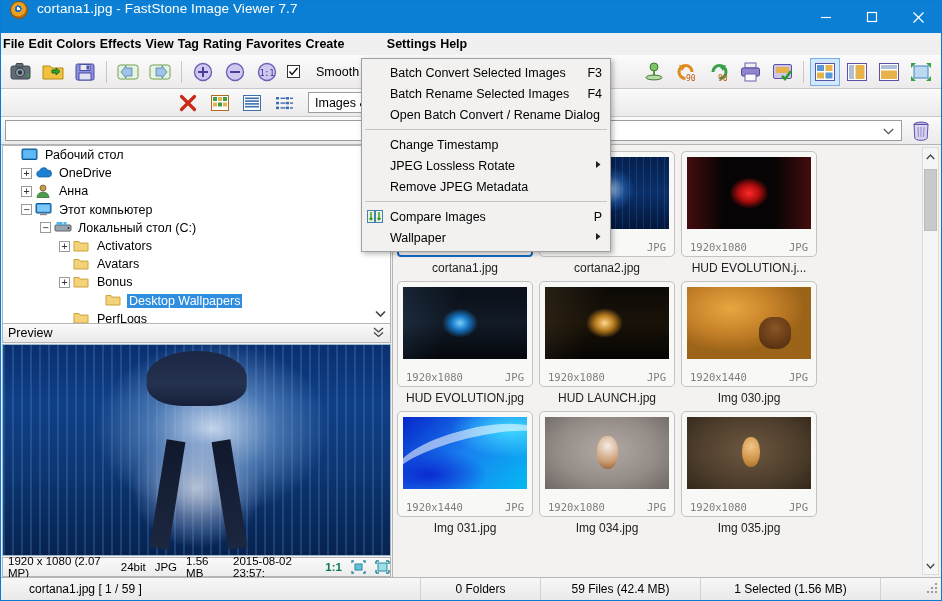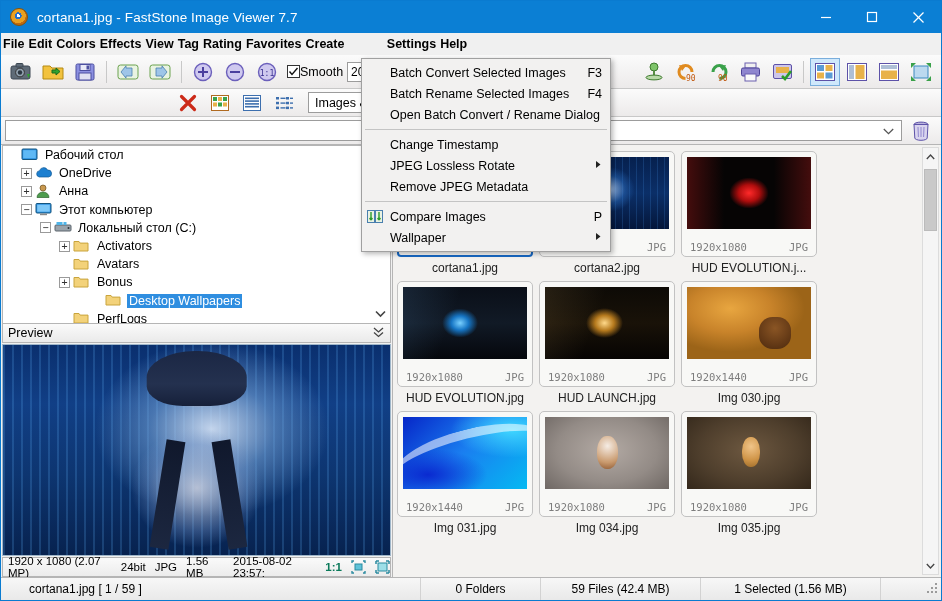--- a/index.html
+++ b/index.html
@@ -16,21 +16,20 @@
     border: 1px solid #0a7bd0;
     background: #f0f0f0;
     overflow: hidden;
   }
 
   
   .titlebar {
     height: 32px;
     background: #0b7fd4;
     display: flex;
-    align-items: center;
     color: #ffffff;
     position: relative;
   }
   .app-icon {
     width: 18px; height: 18px;
     margin-left: 9px; margin-right: 9px;
     border-radius: 50%;
     background: radial-gradient(circle at 45% 42%, #ffffff 0 12%, #1f6fd0 13% 26%, #e8a020 27% 58%, #c06a10 59% 100%);
     border: 1px solid #8a5205;
     flex: 0 0 auto;
@@ -82,21 +81,21 @@
     width: 30px; height: 28px;
     display: flex; align-items: center; justify-content: center;
     margin: 0 1px;
   }
   .tbtn.active {
     background: #cfe8fb;
     border: 1px solid #7aaedc;
   }
   .tsep { width: 1px; height: 22px; background: #c8c8c8; margin: 0 5px; }
   .smooth {
-    display: flex; align-items: center; gap: 0;
+    display: flex; align-items: center; gap: 16px;
     font-size: 12.5px; margin-left: 4px; margin-right: 4px;
   }
   .cbox {
     width: 13px; height: 13px;
     border: 1px solid #333; background: #fff;
     display: flex; align-items: center; justify-content: center;
   }
   .zoomfield {
     width: 38px; height: 20px;
     border: 1px solid #9c9c9c; background: #fff;

